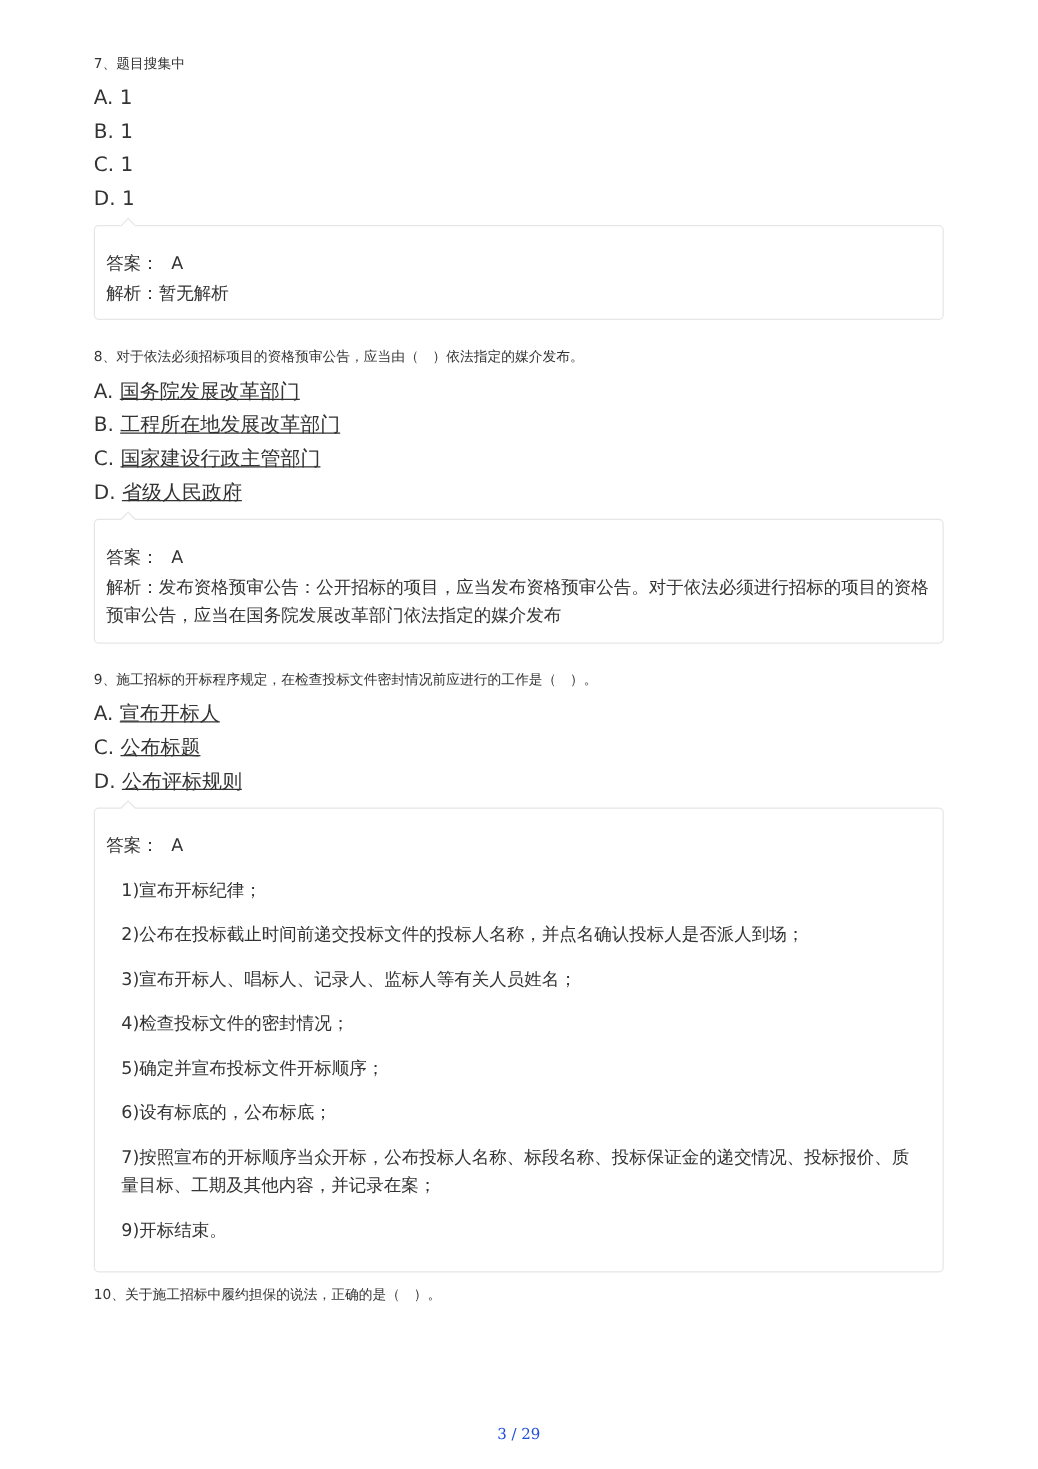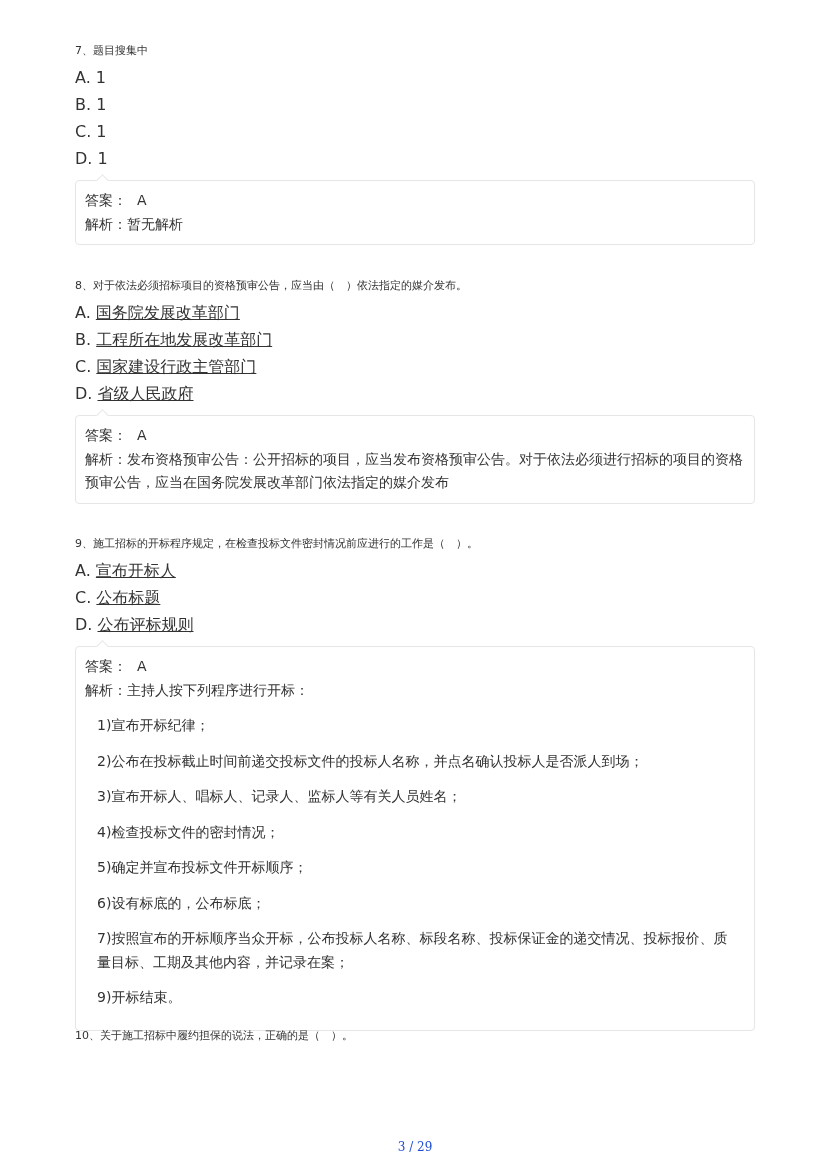--- a/index.html
+++ b/index.html
@@ -9,21 +9,21 @@
     color: #333333;
   }
   .page { position: absolute; left: 75px; top: 37px; width: 680px; }
   .question { margin: 0; }
   .q-title { font-size: 11px; line-height: 27px; margin: 0; color: #333; }
   .option { font-size: 16px; line-height: 27px; margin: 0; color: #333; }
   .answer-box {
     position: relative;
     border: 1px solid #e6e6e6;
     border-radius: 4px;
-    padding: 8px 9px 8px 9px;
+    padding: 19px 9px 8px 9px;
     margin-top: 8px;
     font-size: 14px;
     line-height: 23.5px;
     color: #333;
     background: #fff;
   }
   .answer-box::before {
     content: "";
     position: absolute; top: -5px; left: 22px;
     width: 8px; height: 8px;
@@ -80,21 +80,20 @@
     </div>
   </div>
 
   <div class="question q9">
     <p class="q-title"><span>9、</span><span class="q-text">施工招标的开标程序规定，在检查投标文件密封情况前应进行的工作是（　）。</span></p>
     <p class="option"><span>A.</span> <span class="opt-text">宣布开标人</span></p>
     <p class="option"><span>C.</span> <span class="opt-text">公布标题</span></p>
     <p class="option"><span>D.</span> <span class="opt-text">公布评标规则</span></p>
     <div class="answer-box">
       <div class="answer-line"><span class="label">答案：</span><span class="answer-value">A</span></div>
-      <div><span class="analysis-label">解析：</span><span class="analysis-text">主持人按下列程序进行开标：</span></div>
       <div class="step"><span class="num">1)</span><span class="txt">宣布开标纪律；</span></div>
       <div class="step"><span class="num">2)</span><span class="txt">公布在投标截止时间前递交投标文件的投标人名称，并点名确认投标人是否派人到场；</span></div>
       <div class="step"><span class="num">3)</span><span class="txt">宣布开标人、唱标人、记录人、监标人等有关人员姓名；</span></div>
       <div class="step"><span class="num">4)</span><span class="txt">检查投标文件的密封情况；</span></div>
       <div class="step"><span class="num">5)</span><span class="txt">确定并宣布投标文件开标顺序；</span></div>
       <div class="step"><span class="num">6)</span><span class="txt">设有标底的，公布标底；</span></div>
       <div class="step"><span class="num">7)</span><span class="txt">按照宣布的开标顺序当众开标，公布投标人名称、标段名称、投标保证金的递交情况、投标报价、质量目标、工期及其他内容，并记录在案；</span></div>
       <div class="step"><span class="num">9)</span><span class="txt">开标结束。</span></div>
     </div>
   </div>

